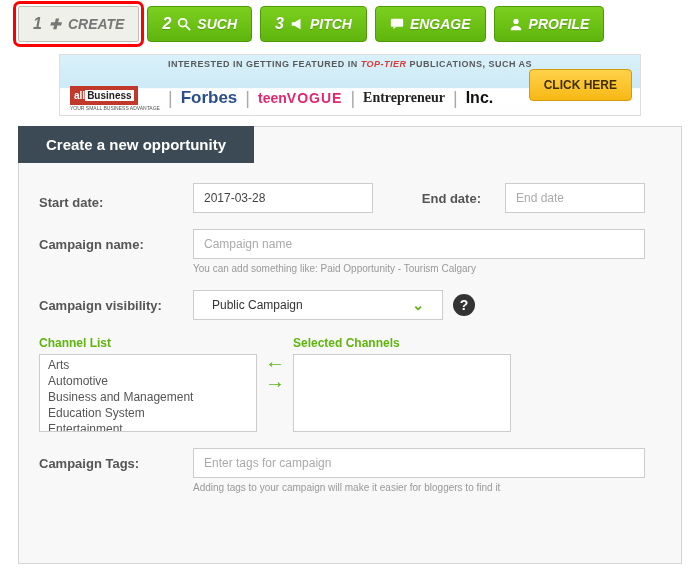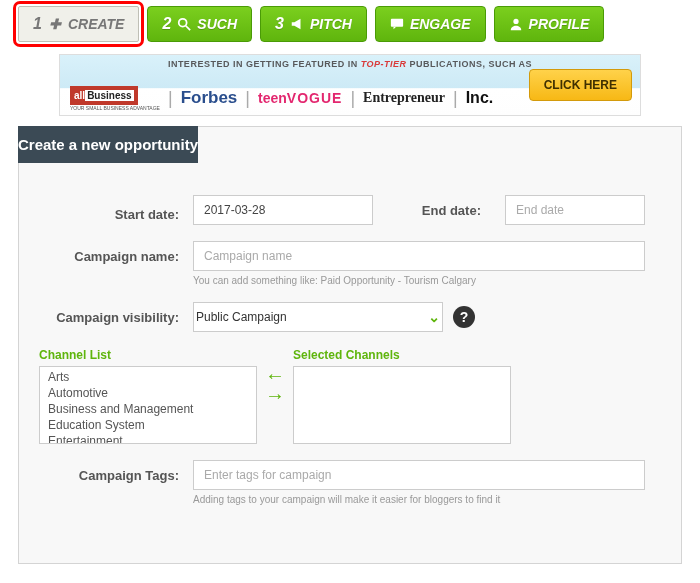--- a/index.html
+++ b/index.html
@@ -104,36 +104,36 @@
     border: 1px solid #d4d4d4;
     margin: 0 18px;
     background: #f8f8f8;
     height: 438px;
   }
   .panel-title {
     background: #3b4a55;
     color: #fff;
     font-weight: bold;
     font-size: 15px;
-    padding: 10px 0;
+    padding: 10px 28px;
     display: inline-block;
-    margin: -1px 0 12px -1px;
+    margin: -1px 0 0 -1px;
   }
   .form {
     padding: 20px 36px 0 20px;
   }
   .row {
     display: flex;
     align-items: flex-start;
     margin-bottom: 16px;
     gap: 14px;
   }
   .label {
     width: 140px;
-    text-align: right;
+    text-align: left;
     font-size: 13px;
     font-weight: bold;
     color: #555;
     padding-top: 8px;
     flex-shrink: 0;
   }
   .field { flex: 1; }
   .input {
     width: 100%;
     border: 1px solid #ccc;
@@ -154,21 +154,21 @@
   .enddate-label {
     font-size: 13px; font-weight: bold; color:#555; padding-right: 10px;
   }
 
   .select-wrap {
     border: 1px solid #ccc;
     background: #fff;
     display: flex;
     align-items: center;
     justify-content: space-between;
-    padding: 6px 2px;
+    padding: 6px 18px;
     width: 250px;
     cursor: pointer;
     font-size: 12px;
     color: #333;
   }
   .select-wrap .chev { color: #5fb50d; font-weight: bold; font-size:14px;}
   .help-circle {
     width: 22px; height: 22px; border-radius: 50%;
     background: #333; color:#fff; font-weight:bold;
     display:inline-flex; align-items:center; justify-content:center;

